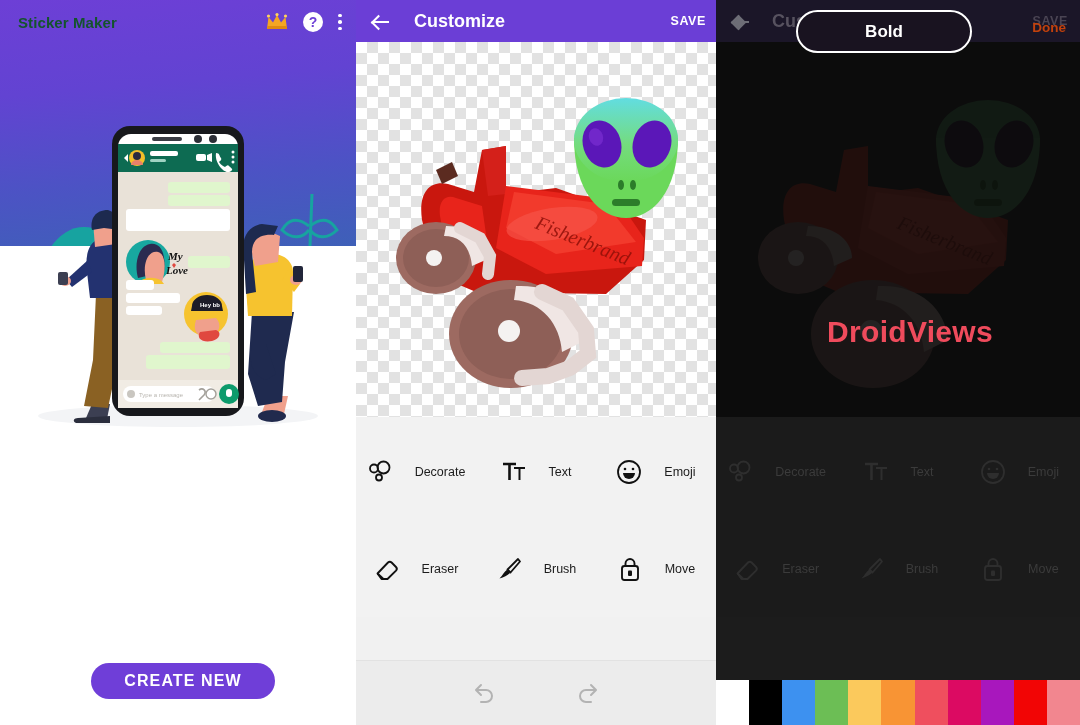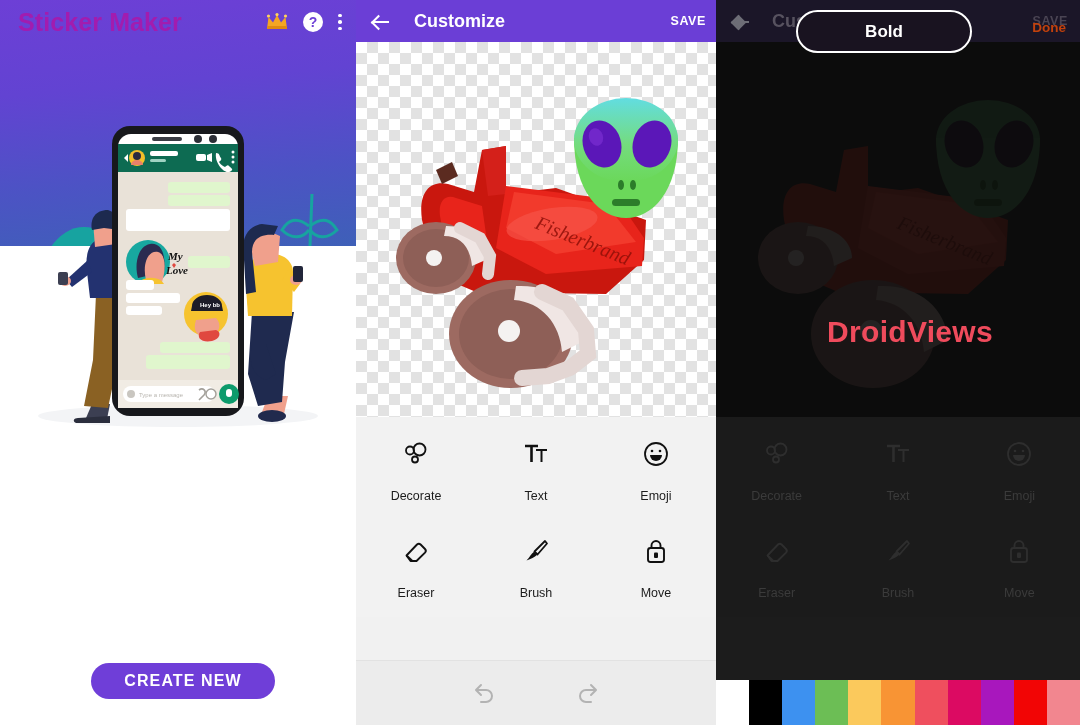--- a/index.html
+++ b/index.html
@@ -13,21 +13,21 @@
   
   .panel1 { width: 356px; height: 725px; position: relative; background: #ffffff; overflow: hidden; }
   .p1-hero {
     position: absolute; left: 0; top: 0; width: 356px; height: 246px;
     background: linear-gradient(175deg, #6d3fd6 0%, #6243d2 35%, #4c53c4 70%, #3e60b8 100%);
   }
   .p1-appbar {
     position: absolute; left: 0; top: 0; width: 356px; height: 44px;
     display: flex; align-items: center; padding: 0 14px 0 18px; z-index: 6;
   }
-  .p1-title { color: #a21caf; font-size: 25px; font-weight: bold; letter-spacing: .1px; }
+  .p1-title { color: #14532d; font-size: 15px; font-weight: bold; letter-spacing: .1px; }
   .p1-bar-actions { margin-left: auto; display: flex; align-items: center; gap: 15px; }
   .crown { width: 22px; height: 18px; position: relative; display: block; }
   .help-icon {
     width: 20px; height: 20px; border-radius: 50%; background: #ffffff;
     color: #6d3fd6; font-size: 14px; font-weight: bold; line-height: 20px;
     text-align: center; display: block;
   }
   .kebab { width: 4px; height: 20px; display: flex; flex-direction: column;
            justify-content: center; align-items: center; gap: 3px; }
   .kebab i { width: 3.5px; height: 3.5px; border-radius: 50%; background: #fff; display: block; }
@@ -71,21 +71,21 @@
       linear-gradient(45deg, #e2e2e2 25%, transparent 25%, transparent 75%, #e2e2e2 75%),
       linear-gradient(45deg, #e2e2e2 25%, transparent 25%, transparent 75%, #e2e2e2 75%);
     background-size: 22px 22px;
     background-position: 0 0, 11px 11px;
   }
   .tools {
     height: 200px; background: #f2f2f2;
     display: grid; grid-template-columns: repeat(3, 1fr); grid-template-rows: 1fr 1fr;
     align-content: center; padding-top: 6px;
   }
-  .tool { display: flex; flex-direction: column; align-items: center; justify-content: center; gap: 22px; cursor: pointer; }
+  .tool { display: flex; align-items: center; justify-content: center; gap: 22px; cursor: pointer; }
   .tool-label { font-size: 12.5px; color: #1c1c1c; }
   .ticon { width: 26px; height: 26px; display: block; }
   .p2-foot {
     position: absolute; bottom: 0; left: 0; width: 360px; height: 65px;
     background: #ececec; border-top: 1px solid #e2e2e2;
     display: flex; align-items: center; justify-content: center; gap: 80px;
   }
   .undo-redo { width: 24px; height: 24px; display: block; cursor: pointer; }
 
   

